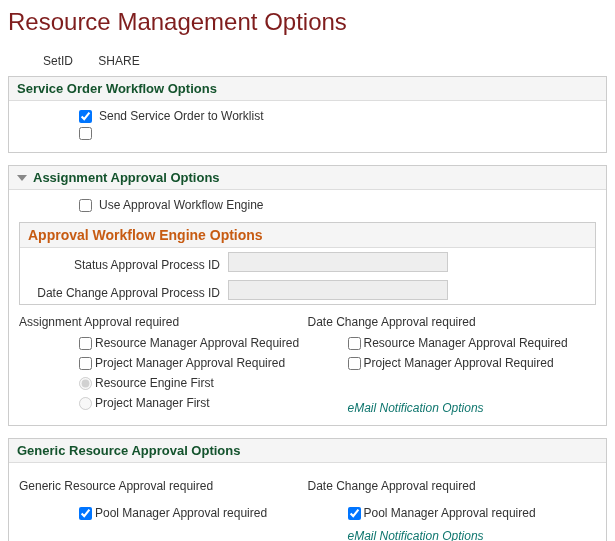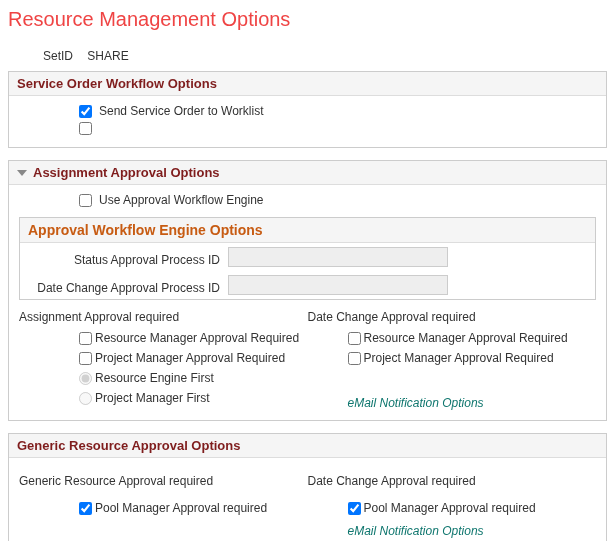--- a/index.html
+++ b/index.html
@@ -6,41 +6,41 @@
   body {
     font-family: Arial, Helvetica, sans-serif;
     font-size: 12px;
     color: #333;
     margin: 0;
     padding: 8px;
     background: #fff;
     width: 615px;
   }
   .page-title {
-    color: #ef4444;
-    font-size: 20px;
+    color: #7f1d1d;
+    font-size: 24px;
     font-weight: normal;
     margin: 0 0 18px 0;
   }
   .setid-row {
     margin: 0 0 8px 0;
     padding-left: 35px;
     font-size: 12px;
     color: #333;
   }
-  .setid-label { margin-right: 11px; }
+  .setid-label { margin-right: 22px; }
   .section {
     border: 1px solid #ccc;
     margin-bottom: 12px;
   }
   .section-header {
     background: #f5f5f5;
     border-bottom: 1px solid #ddd;
     padding: 4px 8px;
-    color: #7f1d1d;
+    color: #14532d;
     font-weight: bold;
     font-size: 13px;
     display: flex;
     align-items: center;
   }
   .section-header .chevron {
     display: inline-block;
     width: 0; height: 0;
     border-left: 5px solid transparent;
     border-right: 5px solid transparent;

